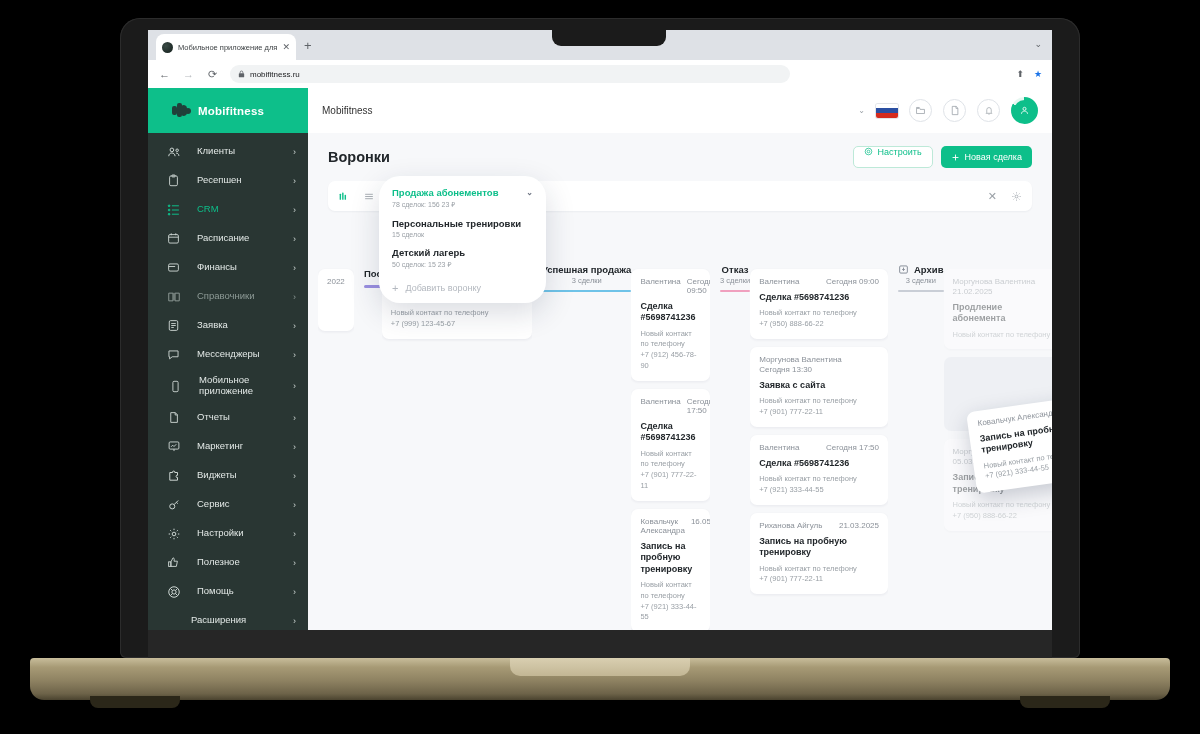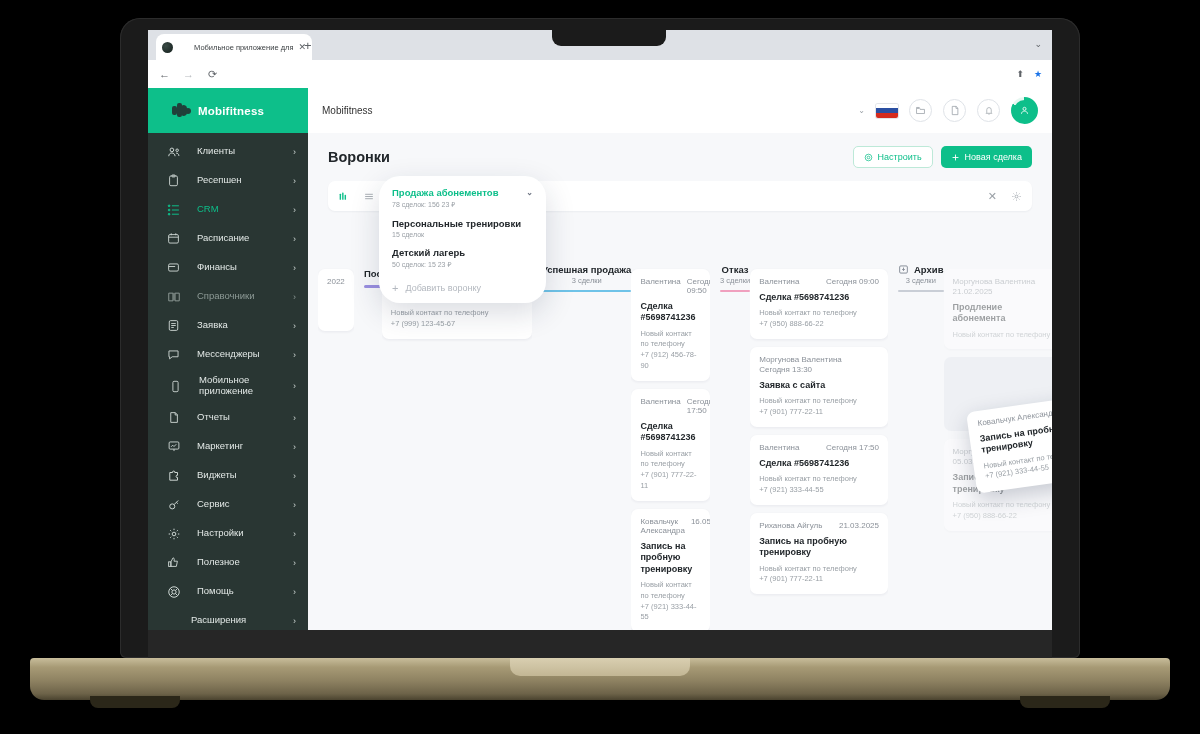--- a/index.html
+++ b/index.html
@@ -36,22 +36,22 @@
     border-radius:0 0 10px 10px;
   }
   .foot { position:absolute; top:696px; width:90px; height:12px; background:#2b2719; border-radius:0 0 8px 8px; }
   .foot.l { left:90px; } .foot.r { left:1020px; }
   .hinge { position:absolute; left:148px; top:630px; width:904px; height:28px; background:#262626; }
 
   
   .chrome { position:absolute; left:0; top:0; width:904px; height:58px; background:#dee1e6; }
   .tabstrip { position:absolute; left:0; top:0; width:904px; height:30px; }
   .tab {
-    position:absolute; left:8px; top:4px; width:156px; height:26px;
-    background:#fff; border-radius:8px 8px 0 0; display:flex; align-items:center; padding:0 6px; gap:5px;text-align:right;
+    position:absolute; left:8px; top:4px; width:140px; height:26px;
+    background:#fff; border-radius:8px 8px 0 0; display:flex; align-items:center; padding:0 6px; gap:5px;
   }
   .tab-favicon { width:11px; height:11px; border-radius:50%;
     background: radial-gradient(circle at 35% 35%, #3a4a46 0%, #1f2b28 70%); flex:none; }
   .tab-title { font-size:7.5px; color:#3c4043; white-space:nowrap; overflow:hidden; flex:1; }
   .tab-close { font-size:9px; color:#5f6368; flex:none; }
   .tab-new { position:absolute; left:156px; top:9px; font-size:13px; color:#5f6368; line-height:1; }
   .win-caret { position:absolute; right:10px; top:9px; font-size:9px; color:#5f6368; }
 
   .toolbar { position:absolute; left:0; top:30px; width:904px; height:28px; background:#fff; display:flex; align-items:center; padding:0 10px; gap:11px; }
   .nav-ico { font-size:11px; color:#5f6368; width:13px; text-align:center; }
@@ -102,21 +102,21 @@
   .avatar-wrap { position:relative; width:27px; height:27px; }
   .avatar-ring { position:absolute; inset:0; border-radius:50%;
     background: conic-gradient(#0dbf8a 0deg 300deg, #e7f7f1 300deg 360deg); }
   .avatar-in { position:absolute; inset:3px; border-radius:50%; background:#0dbf8a; display:flex; align-items:center; justify-content:center; color:#fff; font-size:10px; }
 
   
   .content { position:absolute; left:160px; top:45px; width:744px; height:497px; }
   .page-head { display:flex; align-items:center; padding:13px 20px 0 20px; }
   .page-title { font-size:14.5px; font-weight:bold; color:#22272b; }
   .head-actions { margin-left:auto; display:flex; gap:8px; }
-  .btn-outline { height:22px; border:1px solid #bde9d8; background:#fff; border-radius:5px; display:flex; align-items:center; gap:5px; padding:0 10px; font-size:9px; color:#0dbf8a; }
+  .btn-outline { height:22px; border:1px solid #bde9d8; background:#fff; border-radius:5px; display:flex; gap:5px; padding:0 10px; font-size:9px; color:#0dbf8a; }
   .btn-primary { height:22px; background:#0dbf8a; border-radius:5px; display:flex; align-items:center; gap:5px; padding:0 10px; font-size:9px; color:#fff; }
 
   .filterbar { margin:13px 20px 0 20px; height:30px; background:#fff; border-radius:7px; display:flex; align-items:center; padding:0 10px; gap:14px; box-shadow:0 1px 2px rgba(20,30,60,.05); }
   .fb-ico { font-size:11px; color:#9aa0a6; display:flex; align-items:center; }
   .fb-ico.green { color:#0dbf8a; }
   .fb-spacer { flex:1; }
 
   
   .board { position:absolute; left:0; top:96px; width:744px; height:401px; overflow:hidden; padding-left:10px; }
   .cols { display:flex; gap:10px; height:100%; }
@@ -178,20 +178,27 @@
           <span class="tab-title">Мобильное приложение для</span>
           <span class="tab-close">✕</span>
         </div>
         <div class="tab-new">+</div>
         <div class="win-caret">⌄</div>
       </div>
       <div class="toolbar">
         <span class="nav-ico">←</span>
         <span class="nav-ico dim">→</span>
         <span class="nav-ico">⟳</span>
+        <div class="omnibox">
+          <svg class="lock" width="7" height="8" viewBox="0 0 10 12">
+            <rect x="1" y="5" width="8" height="6" rx="1" fill="#5f6368"></rect>
+            <path d="M3 5V3.5a2 2 0 0 1 4 0V5" stroke="#5f6368" stroke-width="1.2" fill="none"></path>
+          </svg>
+          <span class="url">mobifitness.ru</span>
+        </div>
         <div class="tb-right">
           <span>⬆</span>
           <span class="star">★</span>
         </div>
       </div>
     </div>
 
     <div class="app">
 
       <div class="sidebar">

